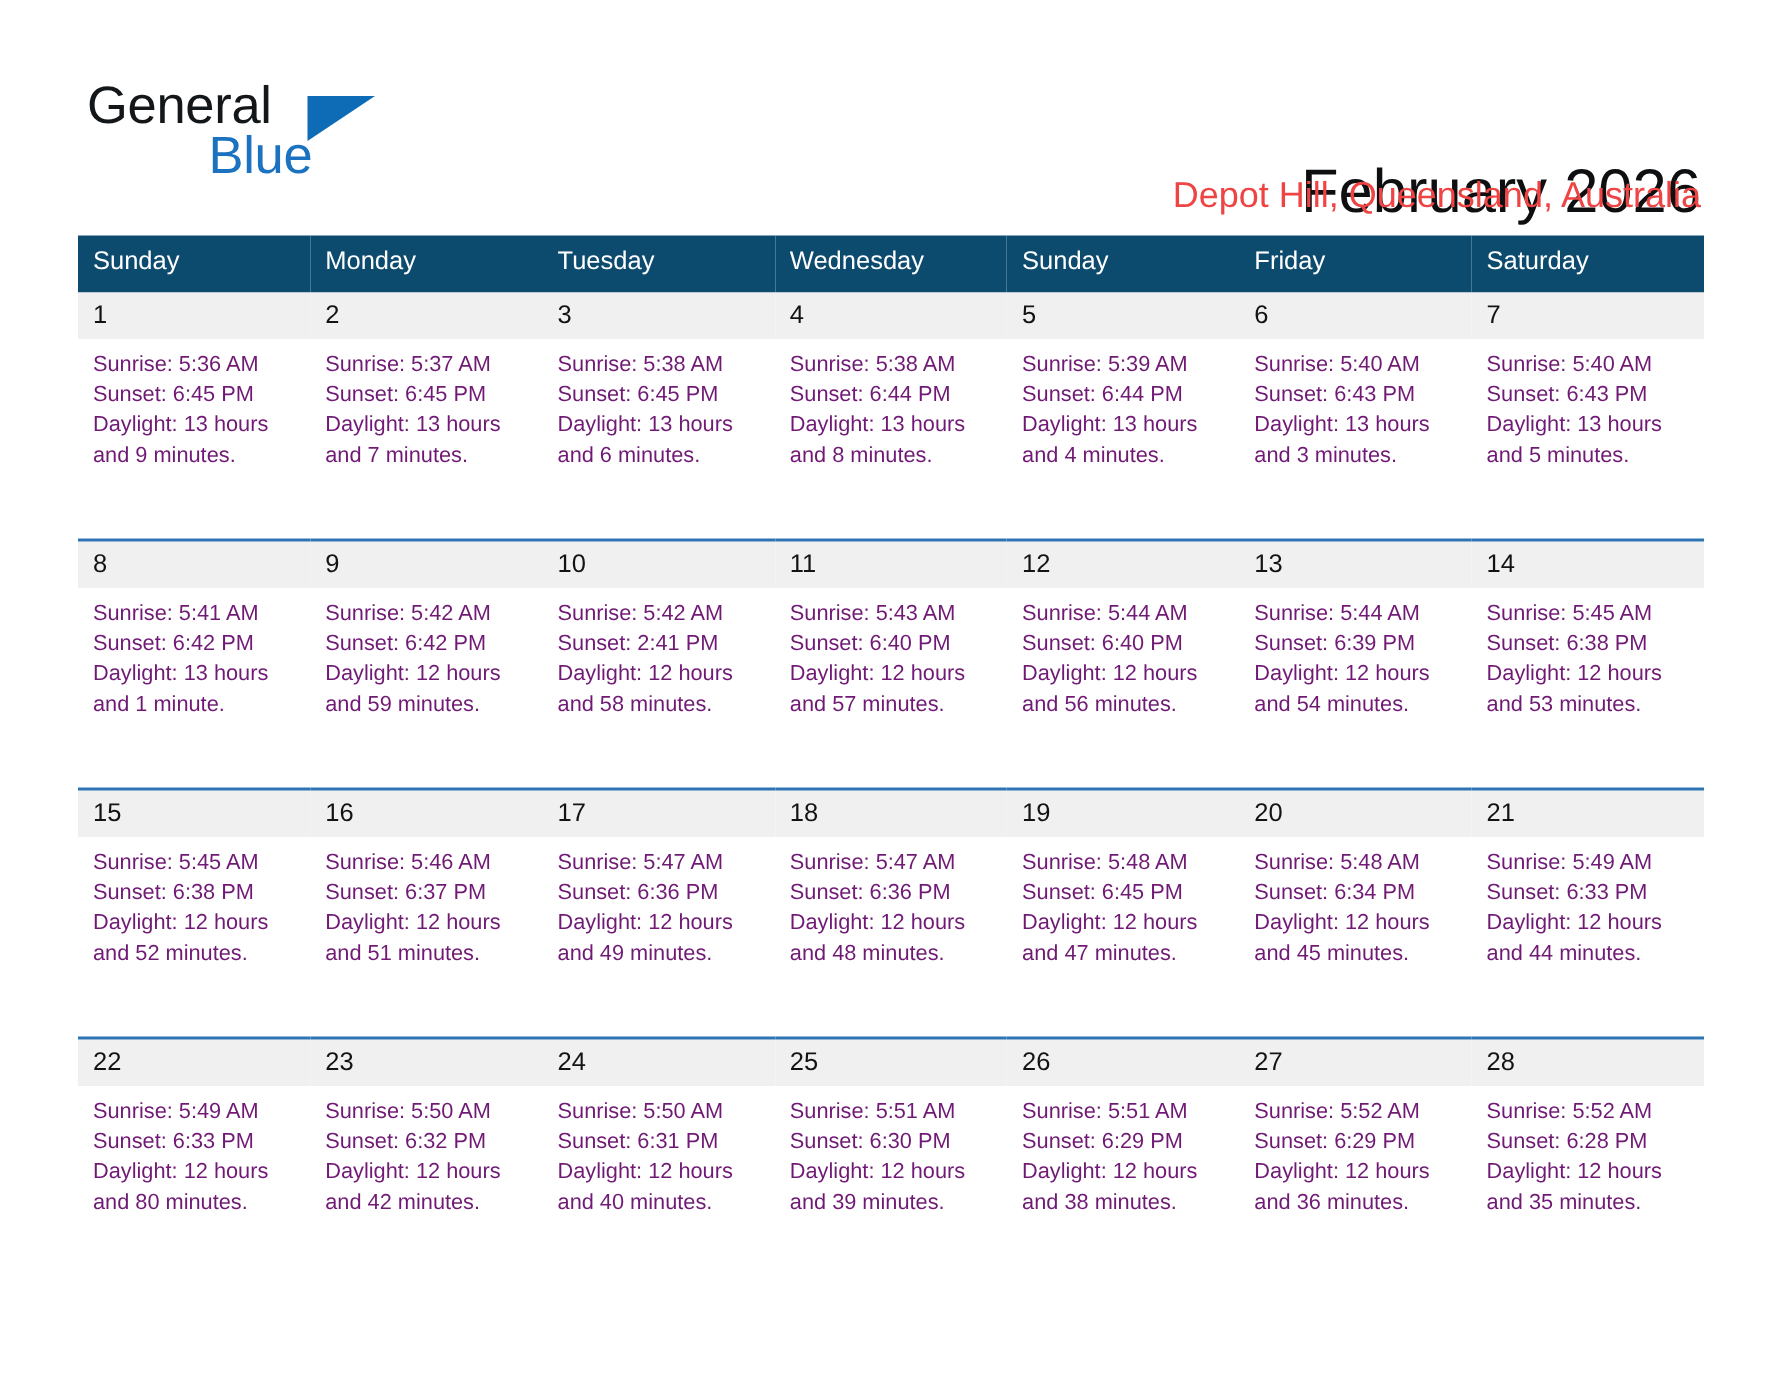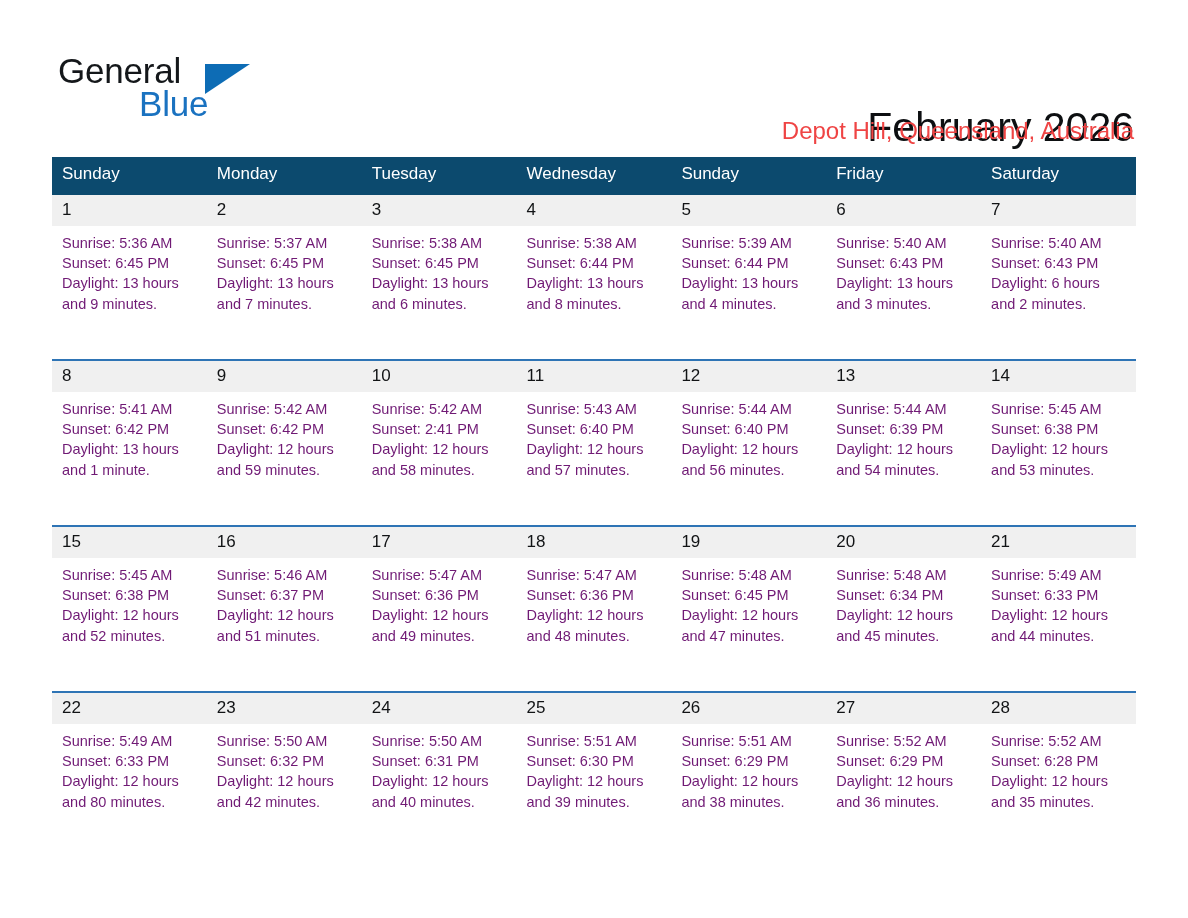--- a/index.html
+++ b/index.html
@@ -214,21 +214,21 @@
                 <div>Sunrise: 5:40 AM</div>
                 <div>Sunset: 6:43 PM</div>
                 <div class="daylight">Daylight: 13 hours and 3 minutes.</div>
               </div>
             </td>
             <td>
               <div class="daynum">7</div>
               <div class="dayinfo">
                 <div>Sunrise: 5:40 AM</div>
                 <div>Sunset: 6:43 PM</div>
-                <div class="daylight">Daylight: 6 hours and 2 minutes.</div>
+                <div class="daylight">Daylight: 13 hours and 5 minutes.</div>
               </div>
             </td>
           </tr>
           <tr class="week-row">
             <td>
               <div class="daynum">8</div>
               <div class="dayinfo">
                 <div>Sunrise: 5:41 AM</div>
                 <div>Sunset: 6:42 PM</div>
                 <div class="daylight">Daylight: 13 hours and 1 minute.</div>

